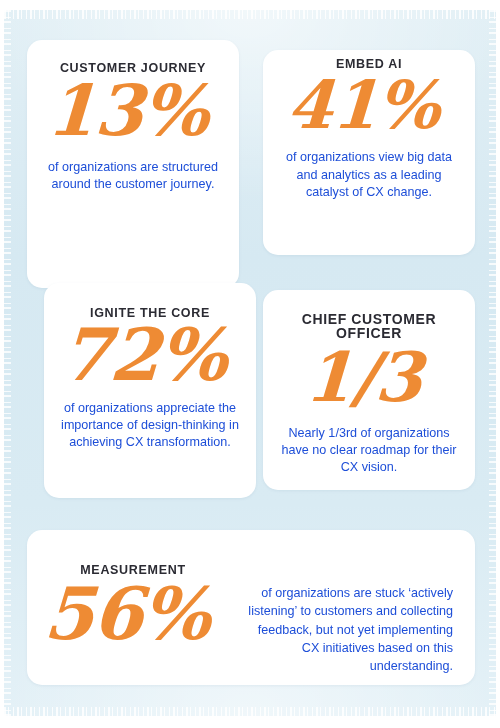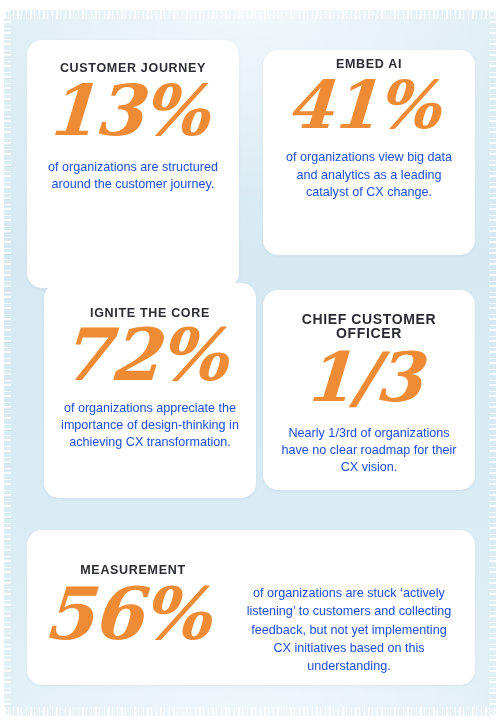--- a/index.html
+++ b/index.html
@@ -165,21 +165,21 @@
   }
   .meas-left .bignum {
     font-size: 72px;
     margin-top: 4px;
   }
   .meas-right {
     flex: 1;
     padding: 54px 22px 0 6px;
   }
   .meas-right .body-copy {
-    text-align: center;
+    text-align: right;
     font-size: 12.6px;
     line-height: 1.45;
   }
 </style>
 </head>
 <body>
 
 <div id="page">
 
   <div class="wash">

